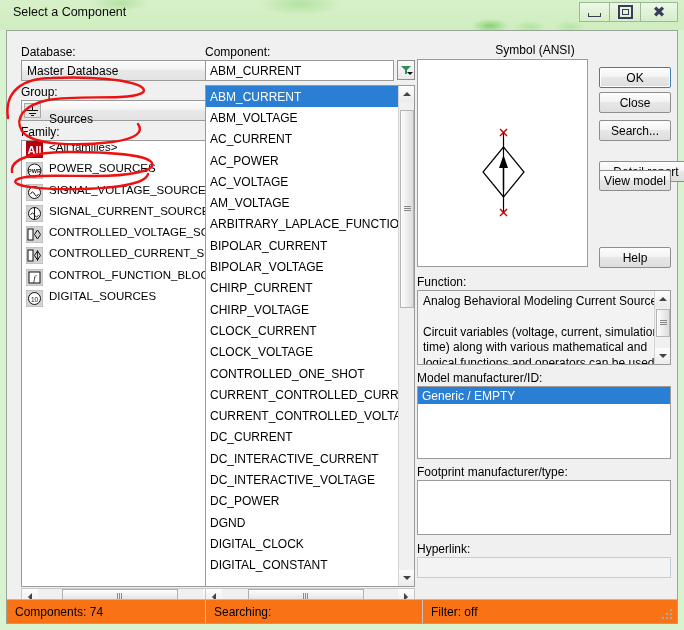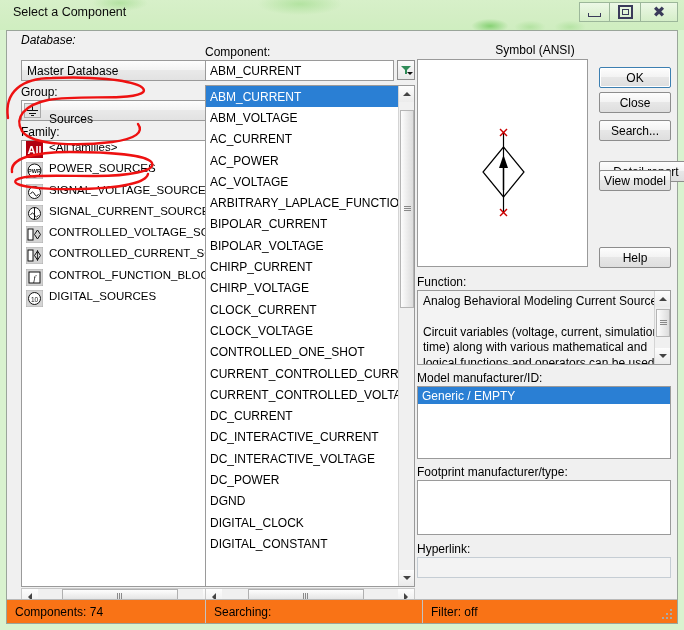--- a/index.html
+++ b/index.html
@@ -156,21 +156,21 @@
     <div class="winbtn">
         <div class="gl-rest"></div>
       </div>
     <div class="winbtn close">
         <span class="gl-close">✖</span>
       </div>
   </div>
 
   <div id="client">
 
-    <div class="lbl" style="left:14px;top:2px;font-style:italic;">Database:</div>
+    <div class="lbl" style="left:14px;top:14px;">Database:</div>
     <div class="combo" style="left:14px;top:29px;width:199px;">
       <span class="ctext">Master Database</span>
       <span class="carrow">
           <i class="tri-down"></i>
         </span>
     </div>
 
     <div class="lbl" style="left:14px;top:54px;">Group:</div>
     <div class="combo" style="left:14px;top:69px;width:199px;">
       <span class="groupicon">
@@ -292,20 +292,23 @@
             <span>ABM_VOLTAGE</span>
           </div>
           <div class="li">
             <span>AC_CURRENT</span>
           </div>
           <div class="li">
             <span>AC_POWER</span>
           </div>
           <div class="li">
             <span>AC_VOLTAGE</span>
+          </div>
+          <div class="li">
+            <span>AM_VOLTAGE</span>
           </div>
           <div class="li">
             <span>ARBITRARY_LAPLACE_FUNCTION</span>
           </div>
           <div class="li">
             <span>BIPOLAR_CURRENT</span>
           </div>
           <div class="li">
             <span>BIPOLAR_VOLTAGE</span>
           </div>

